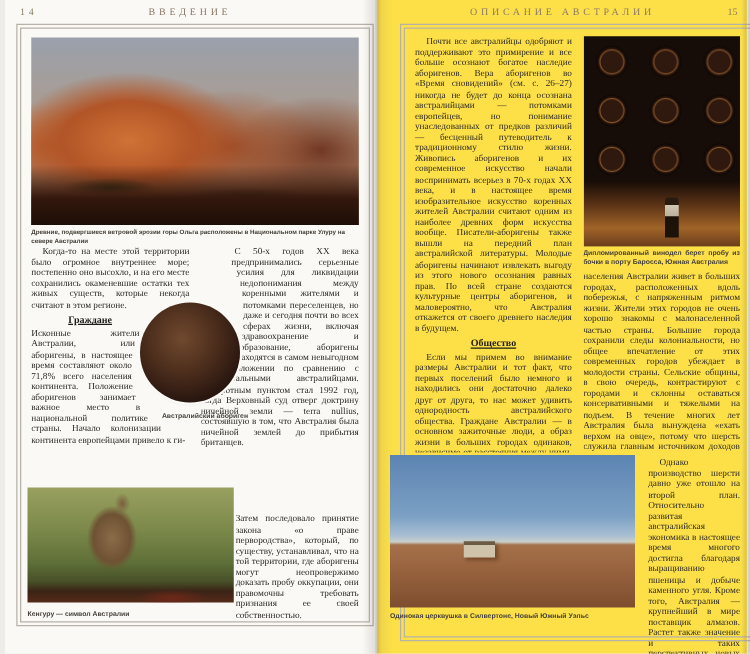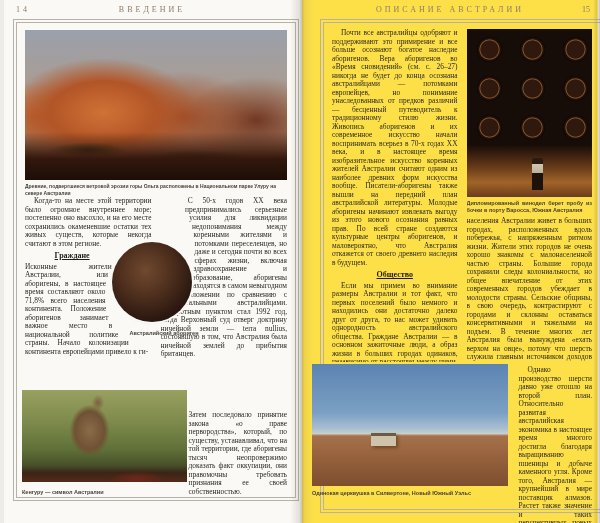--- a/index.html
+++ b/index.html
@@ -115,21 +115,21 @@
               <div class="sp-r"></div>
               <div class="subhead">Граждане</div>
               <p>Исконные жители Австралии, или аборигены, в настоящее время составляют около 71,8% всего населения континента. Положение аборигенов занимает важное место в национальной политике страны. Начало колонизации континента европейцами привело к ги-</p>
             </div>
           </div>
           <div class="col">
             <div class="colblock hb2">
               <div class="sp-l"></div>
               <p class="ind">С 50-х годов XX века предпринимались серьезные усилия для ликвидации недопонимания между коренными жителями и потомками переселенцев, но даже и сегодня почти во всех сферах жизни, включая здравоохранение и образование, аборигены находятся в самом невыгодном положении по сравнению с остальными австралийцами. Поворотным пунктом стал 1992 год, когда Верховный суд отверг доктрину ничейной земли — terra nullius, состоявшую в том, что Австралия была ничейной землей до прибытия британцев.</p>
             </div>
-            <p class="wrap-kang">Затем последовало принятие закона «о праве первородства», который, по существу, устанавливал, что на той территории, где аборигены тысяч неопровержимо доказать факт оккупации, они правомочны требовать признания ее своей собственностью.</p>
+            <p class="wrap-kang">Затем последовало принятие закона «о праве первородства», который, по существу, устанавливал, что на той территории, где аборигены могут неопровержимо доказать пробу оккупации, они правомочны требовать признания ее своей собственностью.</p>
           </div>
         </div>
 
       </div>
     </div>
 
     <div class="photo-portrait"></div>
     <div class="cap cap-portrait">Австралийский абориген</div>
 
     <div class="photo-kangaroo"></div>

